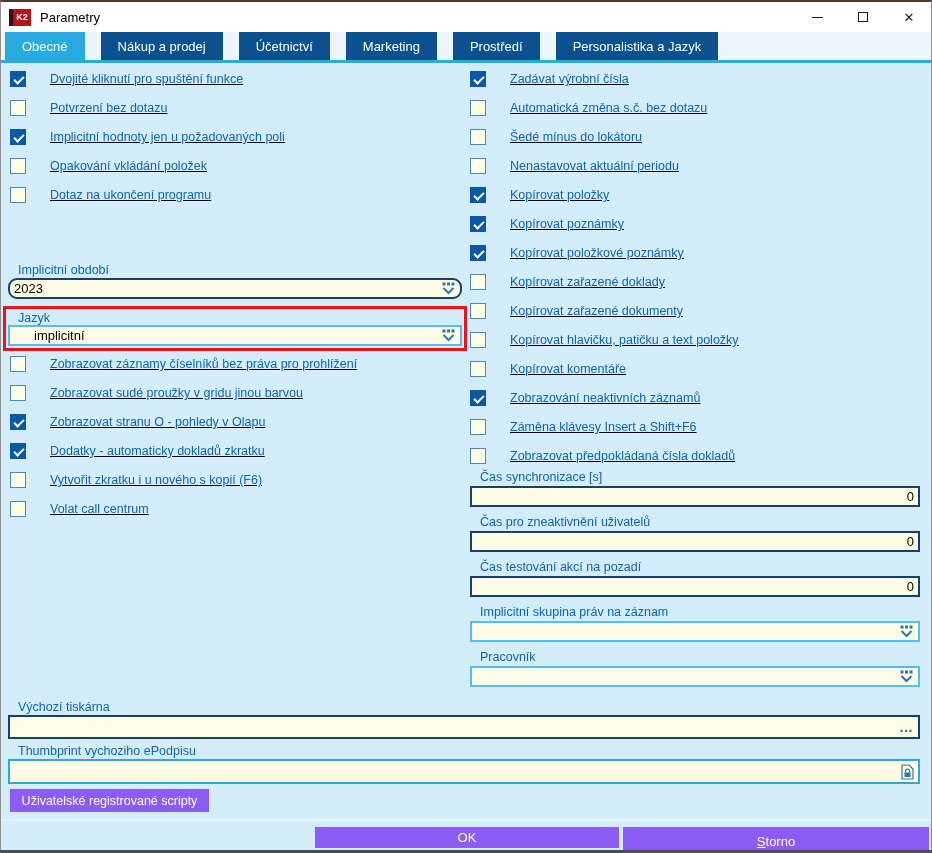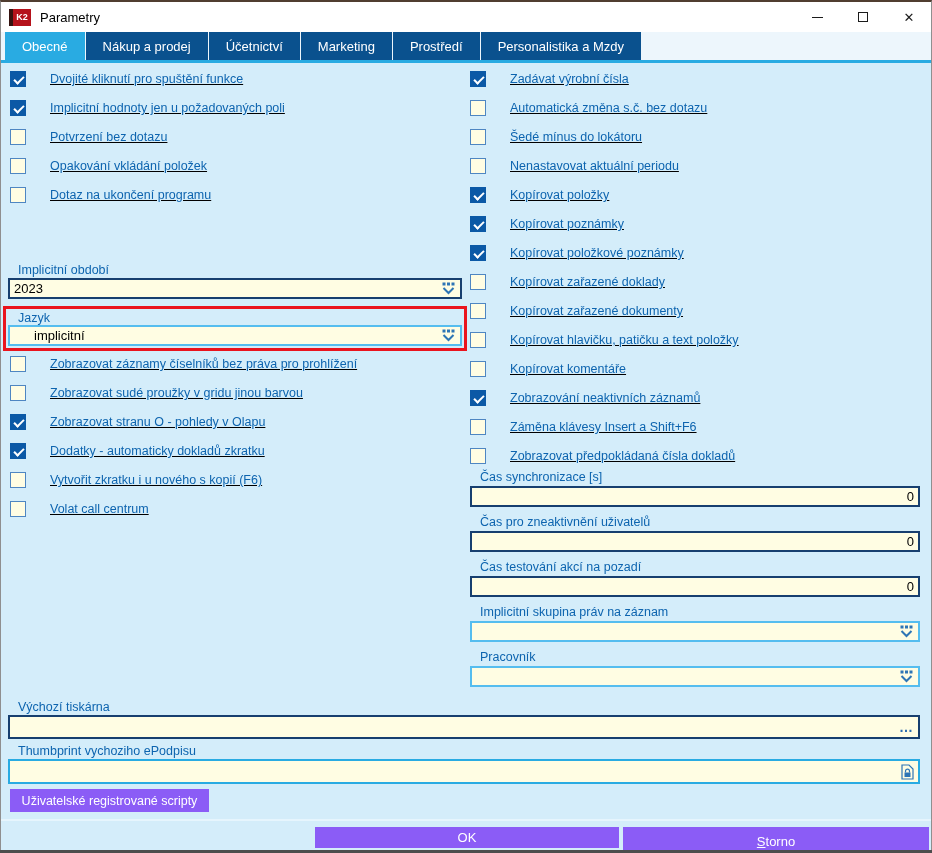--- a/index.html
+++ b/index.html
@@ -18,21 +18,21 @@
   .logo { width:22px; height:17px; background:#b5121b; border-left:4px solid #35120f;
     color:#fff; font-size:9px; font-weight:bold; display:flex; align-items:center; justify-content:center; }
   .title-text { margin-left:9px; font-size:13px; color:#000; }
   .win-controls { margin-left:auto; display:flex; height:100%; }
   .win-btn { width:46px; height:100%; display:flex; align-items:center; justify-content:center; color:#1b1b1b; }
   .glyph-min { width:11px; height:1px; background:#1b1b1b; }
   .glyph-max { width:10px; height:10px; border:1px solid #1b1b1b; }
   .glyph-close { font-size:13px; line-height:1; }
   
   .tabbar { position:absolute; top:32px; left:0; right:0; height:28px; background:#edf6fc;
-    display:flex; align-items:flex-end; padding-left:5px; gap:1px; }
+    display:flex; align-items:flex-end; padding-left:5px; gap:16px; }
   .tab { height:28px; padding:0 17px; background:#0a518e; color:#fff; font-size:13px;
     display:flex; align-items:center; white-space:nowrap; }
   .tab.active { background:#29abe2; }
   .accent-line { position:absolute; top:60px; left:0; right:0; height:3px; background:#29abe2; }
   
   .check-col { position:absolute; display:flex; flex-direction:column; gap:13px; }
   .check-row { display:flex; align-items:center; gap:24px; height:16px;text-decoration:underline; }
   .checkbox { width:16px; height:16px; background:#fffde3; border:1px solid #4e86c2; position:relative; flex:0 0 auto; }
   .checkbox.checked { background:#0b59a6; border-color:#0b59a6; }
   .checkbox.checked::after { content:""; position:absolute; left:3px; top:4px; width:8px; height:4px;
@@ -98,54 +98,54 @@
 
   <div class="tab">
         <span class="tab-label">Marketing</span>
       </div>
 
   <div class="tab">
         <span class="tab-label">Prostředí</span>
       </div>
 
   <div class="tab">
-        <span class="tab-label">Personalistika a Mzdy</span>
+        <span class="tab-label">Personalistika a Jazyk</span>
       </div>
 </div>
   <div class="accent-line"></div>
 
   <div class="check-col" id="left-checks-top" style="left:10px; top:71px;">
   <div class="check-row">
     <span class="checkbox checked"></span>
     <span class="check-label">Dvojité kliknutí pro spuštění funkce</span>
   </div>
 
   <div class="check-row">
+    <span class="checkbox"></span>
+    <span class="check-label">Potvrzení bez dotazu</span>
+  </div>
+
+  <div class="check-row">
     <span class="checkbox checked"></span>
     <span class="check-label">Implicitní hodnoty jen u požadovaných poli</span>
   </div>
 
   <div class="check-row">
     <span class="checkbox"></span>
-    <span class="check-label">Potvrzení bez dotazu</span>
-  </div>
-
-  <div class="check-row">
-    <span class="checkbox"></span>
     <span class="check-label">Opakování vkládání položek</span>
   </div>
 
   <div class="check-row">
     <span class="checkbox"></span>
     <span class="check-label">Dotaz na ukončení programu</span>
   </div>
 </div>
 
   <div class="abs field-label" style="left:18px; top:263px;text-align:center;">Implicitní období</div>
-  <div class="abs field" style="left:8px; top:278px; width:454px;">
+  <div class="abs field" style="left:8px; top:278px; width:454px;border-radius:9px;">
     <span class="field-value">2023</span>
     <span class="dd-icon dd-slot">
   <svg width="15" height="13" viewBox="0 0 15 13">
     <rect x="1.5" y="0.5" width="3" height="3" fill="#2e75b5"></rect>
     <rect x="6" y="0.5" width="3" height="3" fill="#2e75b5"></rect>
     <rect x="10.5" y="0.5" width="3" height="3" fill="#2e75b5"></rect>
     <path d="M2.5 6 L7.5 11 L12.5 6" stroke="#2e75b5" stroke-width="2" fill="none"></path>
   </svg>
 </span>
   </div>

